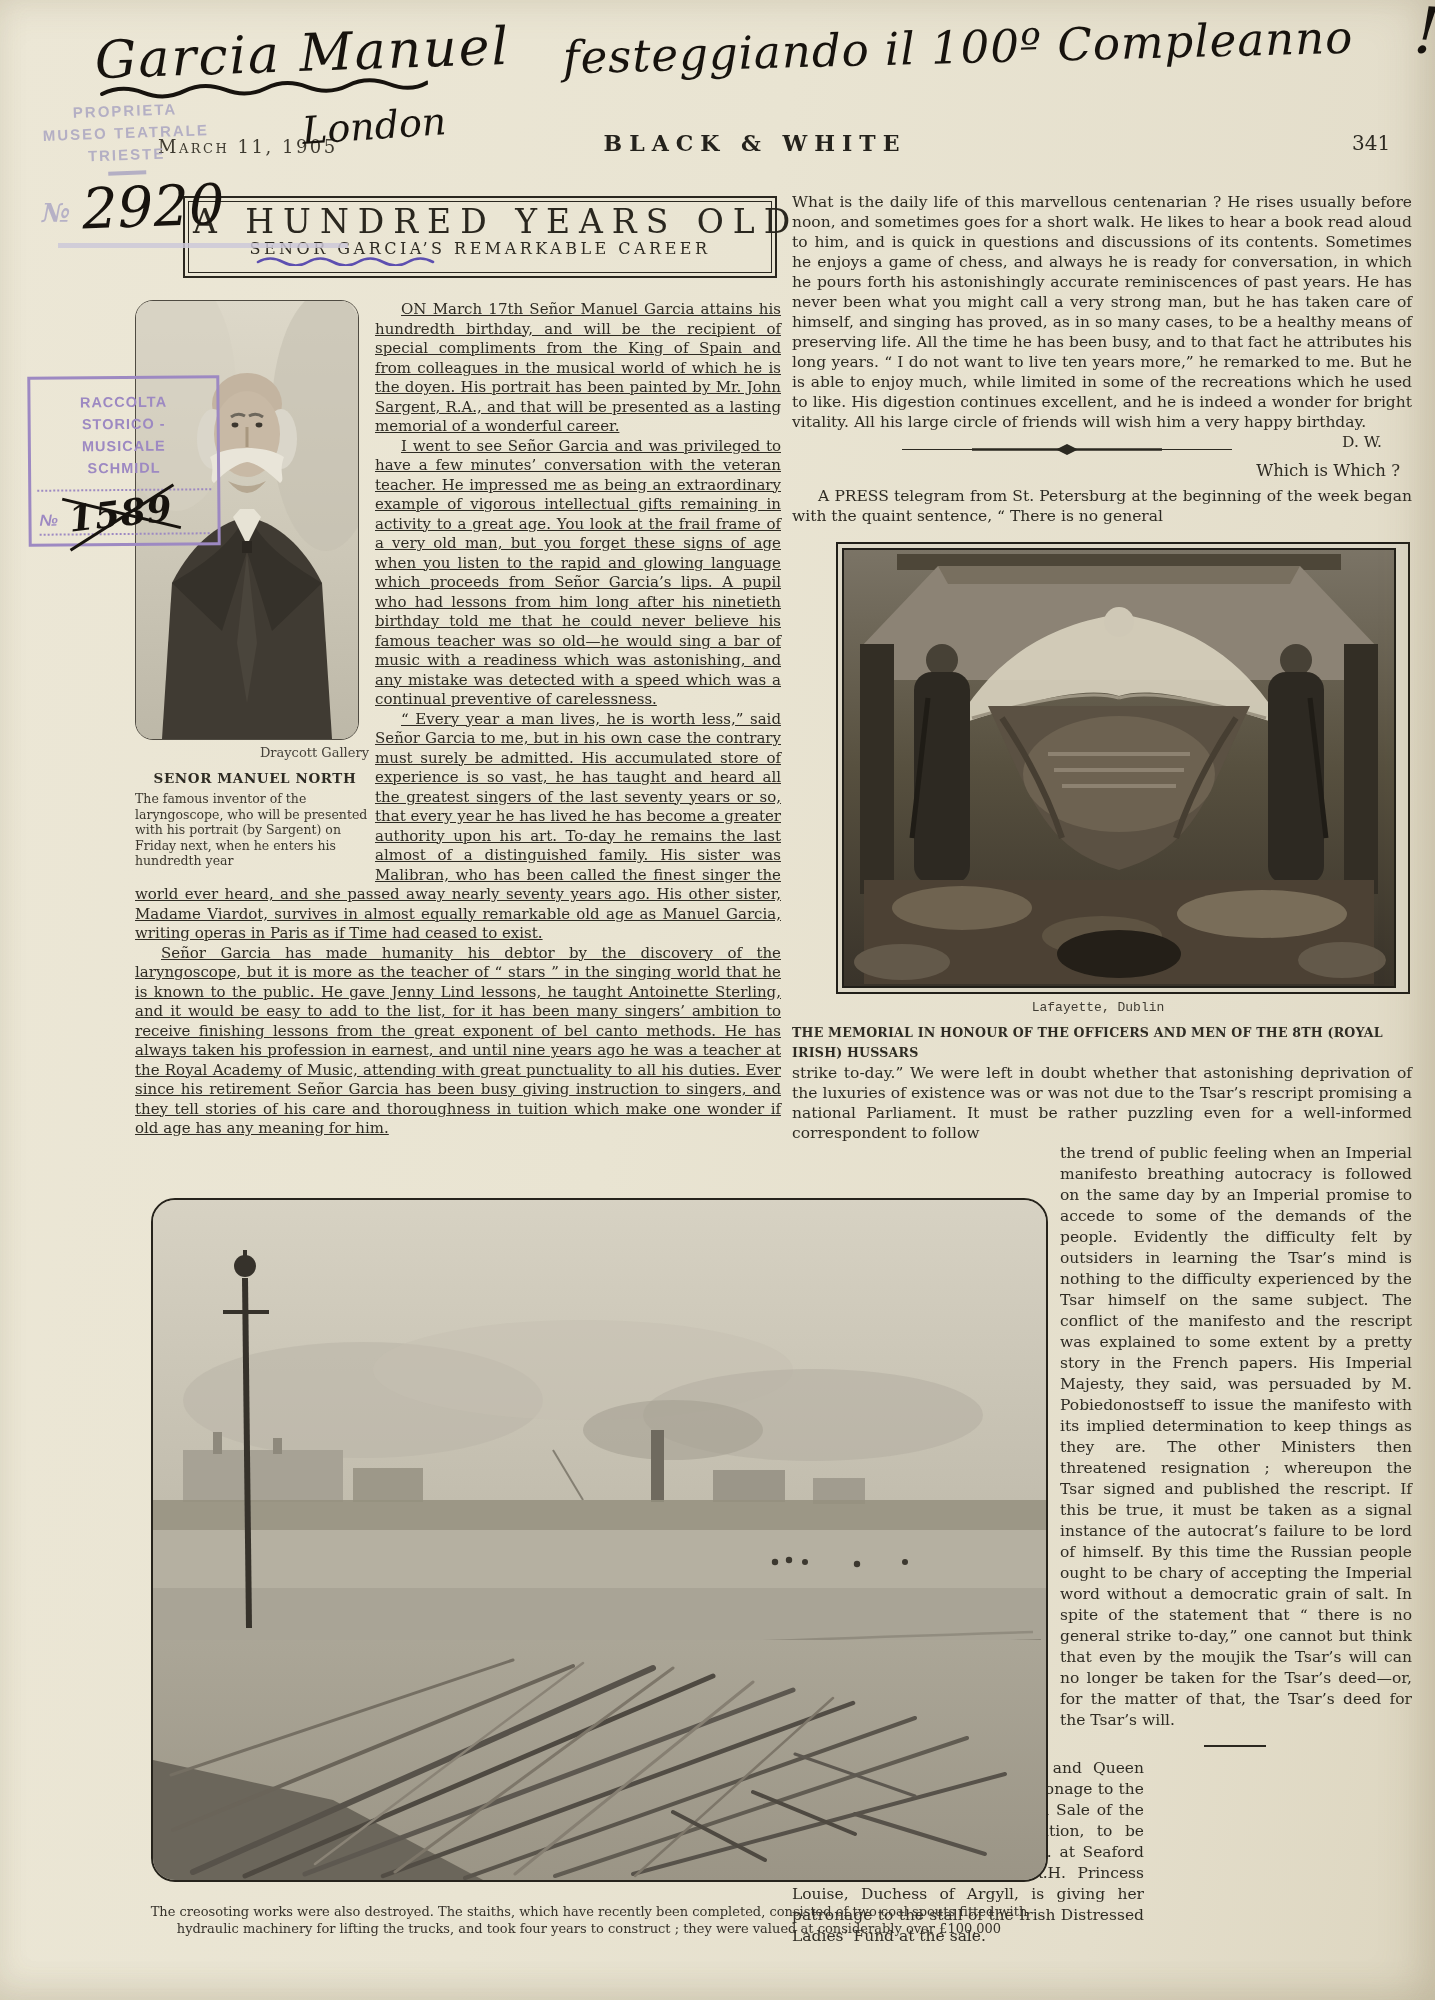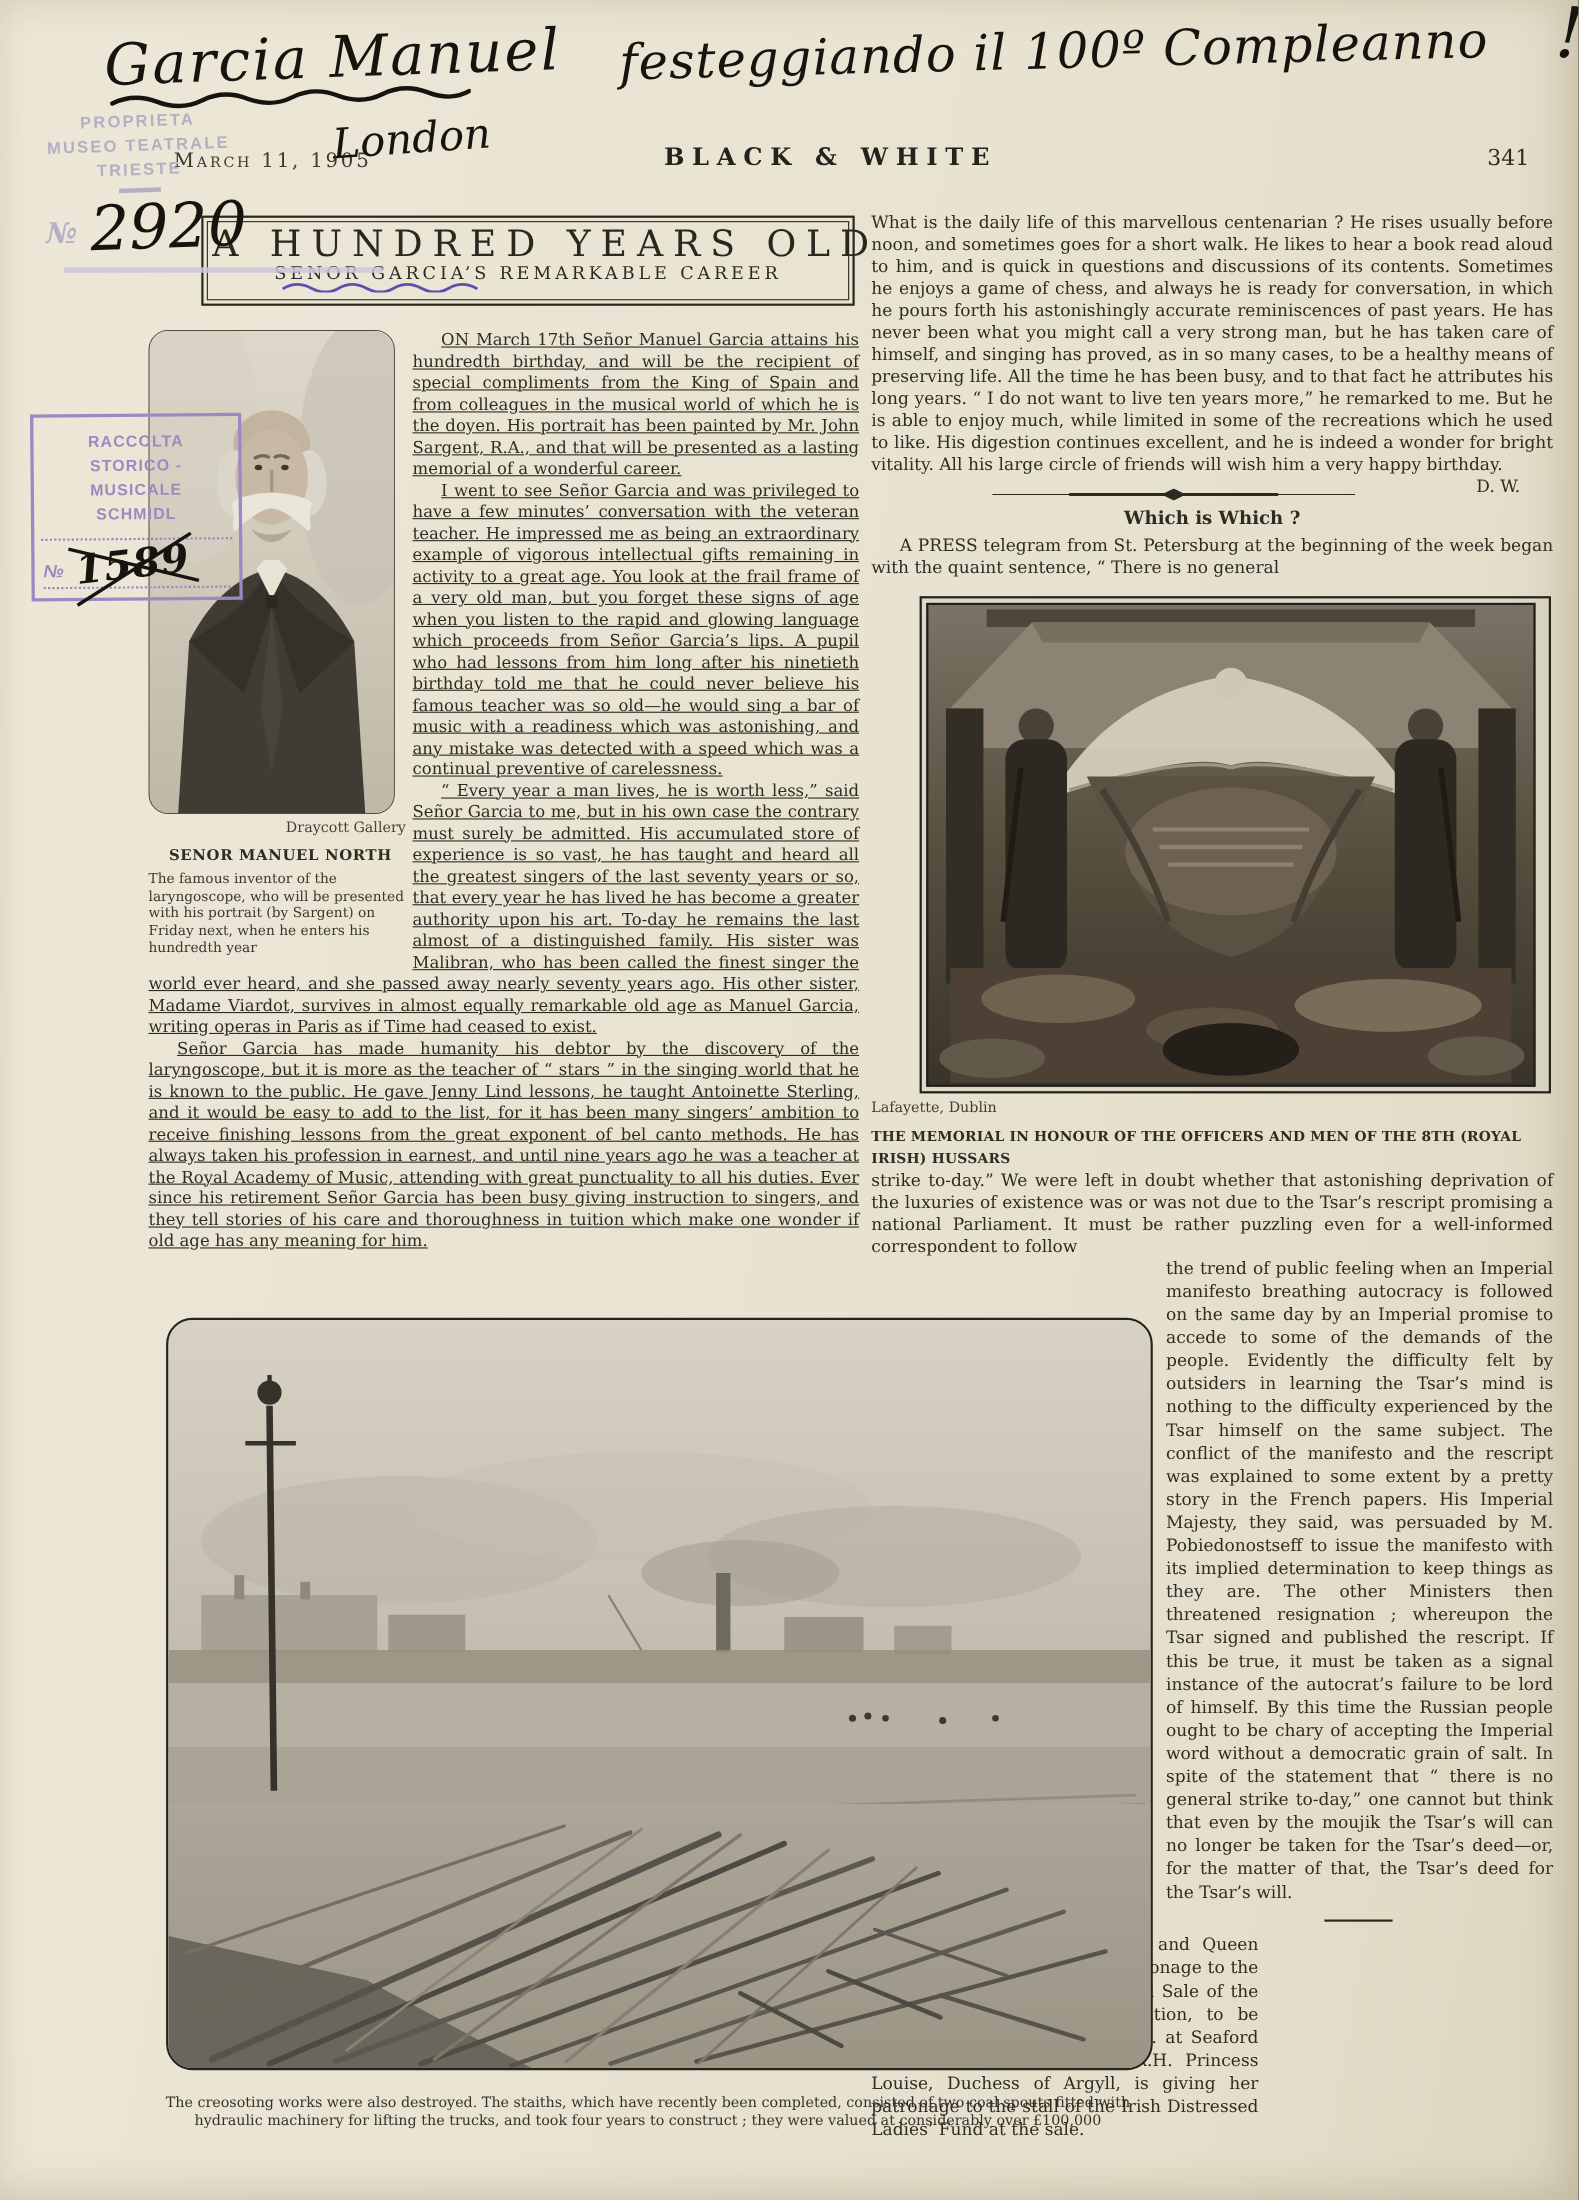--- a/index.html
+++ b/index.html
@@ -53,25 +53,25 @@
   .portrait-fig{float:left;width:240px;margin:2px 16px 2px 12px;}
   .portrait-photo{width:222px;height:438px;border:1px solid #4f4b42;border-radius:18px;overflow:hidden;background:#cfcaba;}
   .p-credit{text-align:right;font-size:13px;color:#45413a;margin:3px 6px 0 0;}
   .p-cap-title{text-align:center;font-weight:bold;font-size:13.5px;letter-spacing:.6px;margin-top:6px;}
   .p-cap-text{text-align:left;font-size:12.5px;line-height:15.5px;color:#3b372e;margin-top:3px;}
   
   .col-right{position:absolute;left:792px;top:192px;width:620px;font-size:15.5px;line-height:20px;text-align:justify;}
   .col-right p{margin:0;}
   .sig{float:right;margin-right:30px;}
   .divider{display:block;margin:12px auto 6px;}
-  .which{font-weight:bold;font-size:16.5px;text-align:center;margin:4px 0 5px;}
+  .which{font-weight:normal;font-size:16.5px;text-align:right;margin:4px 12px 5px;}
   .press{text-indent:26px;}
   .memorial-frame{margin:16px 0 0 44px;width:562px;border:2px solid #211f19;padding:4px;background:#ddd8c7;}
   .memorial-photo{display:block;width:554px;height:440px;background:#5a5447;}
-  .m-credit{text-align:left;font-size:13px;margin:4px 8px 0 0;color:#3f3b32;}
+  .m-credit{text-align:center;font-size:13px;margin:4px 8px 0 0;color:#3f3b32;font-family:Liberation Mono, monospace;}
   .m-cap-title{text-align:left;font-weight:bold;font-size:12.6px;letter-spacing:.2px;margin-top:5px;}
   .m-cap-text{text-align:center;font-size:13px;line-height:16.5px;margin-top:4px;padding:0 14px;}
   .strike-lead{margin-top:13px;}
   .strike-wrap{margin-left:268px;width:352px;line-height:21px;text-align:justify;}
   .mini-divider{width:62px;border-top:2px solid #2b2820;margin:14px 0 11px 412px;}
   .patronage{margin-left:268px;width:352px;text-indent:26px;line-height:21px;text-align:justify;}
   
   .fire-block{position:absolute;left:151px;top:1198px;}
   .fire-frame{width:893px;height:680px;border:2px solid #26231c;border-radius:24px;overflow:hidden;background:#c7c2b3;}
   .fire-caption{position:absolute;left:133px;top:1898px;width:912px;text-align:center;}

